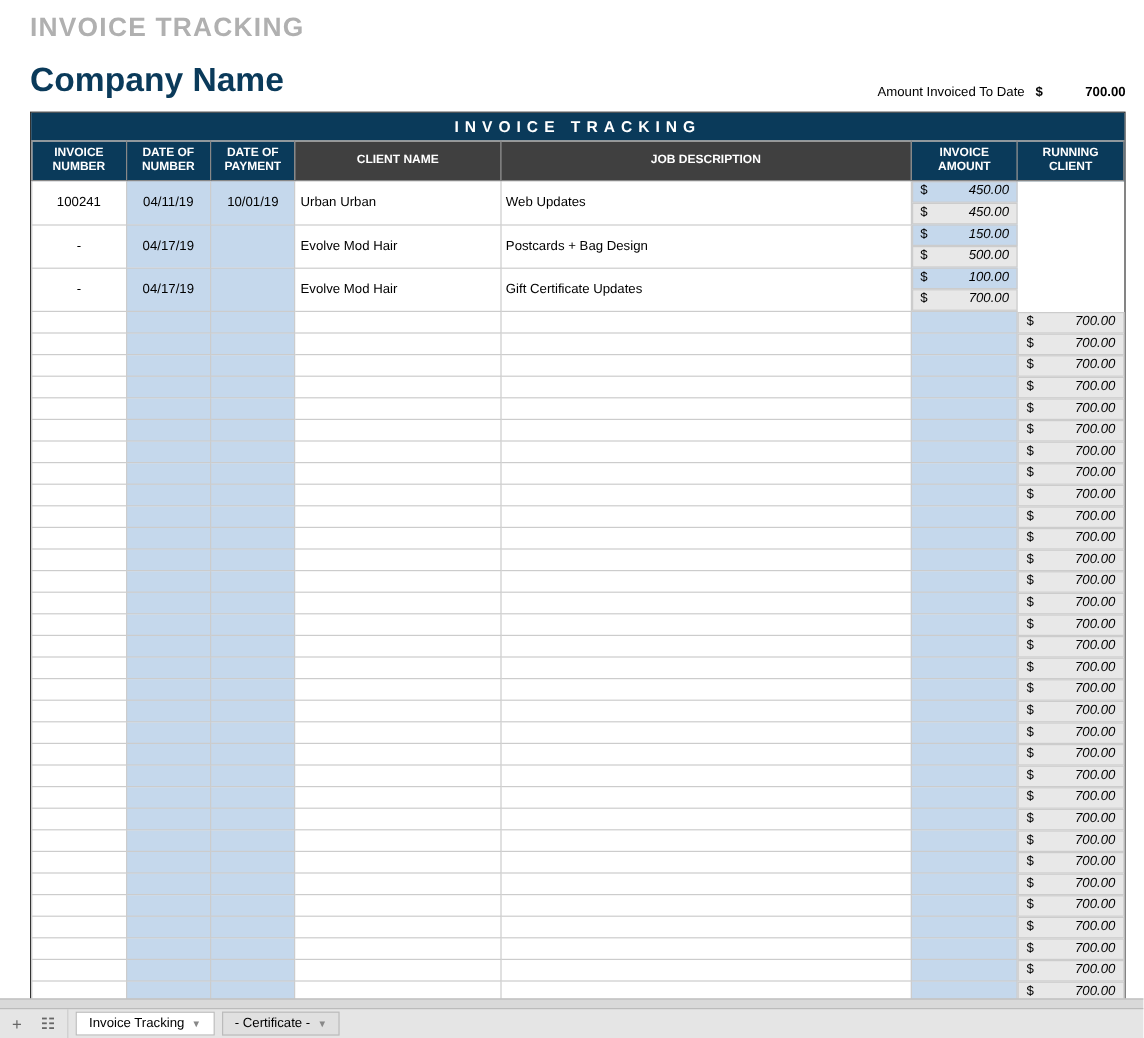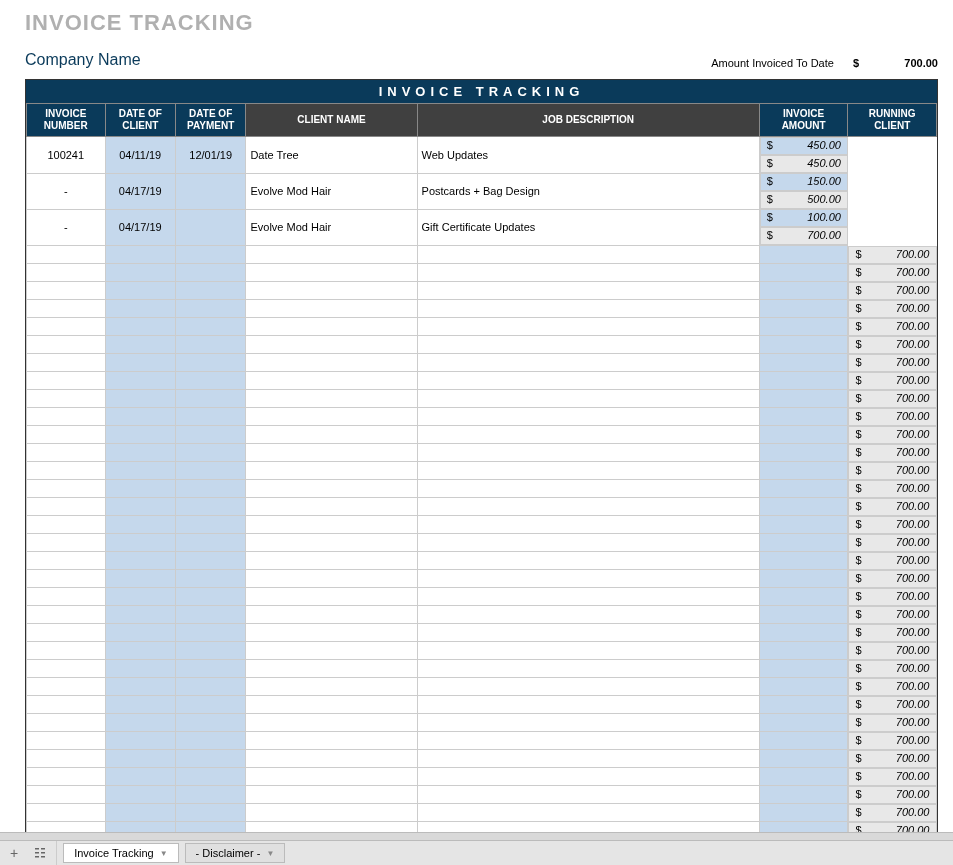--- a/index.html
+++ b/index.html
@@ -1,21 +1,21 @@
 <!DOCTYPE html>
 <html><head>
 <meta charset="utf-8">
 <style>
 * { box-sizing: border-box; margin: 0; padding: 0; }
 body { font-family: Arial, sans-serif; background: #fff; width: 953px; height: 865px; overflow: hidden; position: relative; }
 .page-content { padding: 10px 15px 0 25px; }
 .title { font-size: 22px; font-weight: bold; color: #b0b0b0; letter-spacing: 1px; margin-bottom: 15px; }
 .company-row { display: flex; justify-content: space-between; align-items: flex-end; margin-bottom: 10px; }
-.company-name { font-size: 16px; font-weight: normal; color: #0a3a5a; text-align: right; }
-.amount-label-row { display: flex; align-items: center; gap: 19px; font-size: 11px; }
+.company-name { font-size: 28px; font-weight: bold; color: #0a3a5a; text-align: right; }
+.amount-label-row { display: flex; align-items: center; gap: 9px; font-size: 11px; }
 .amount-label { font-weight: normal; }
 .amount-cur { font-weight: bold; }
 .amount-val { font-weight: bold; min-width: 60px; text-align: right; }
 
 .table-wrap { border: 1px solid #333; }
 .banner { background: #0a3a5a; color: #fff; text-align: center; font-weight: bold; letter-spacing: 5px; font-size: 13px; padding: 4px 0; }
 
 table { border-collapse: collapse; width: 100%; table-layout: fixed; }
 th { background: #404040; color: #fff; font-size: 10px; font-weight: bold; padding: 4px 2px; border: 1px solid #888; text-align: center; line-height: 1.2; }
 th.blue-head { background: #0a3a5a; }
@@ -66,34 +66,34 @@
           <col class="col-dinv">
           <col class="col-dpay">
         <col class="col-client">
           <col class="col-job">
           <col class="col-amount">
           <col class="col-running">
       </colgroup>
       <thead>
         <tr>
           <th class="blue-head">INVOICE NUMBER</th>
-          <th class="blue-head">DATE OF CLIENT</th>
+          <th class="blue-head">DATE OF NUMBER</th>
           <th class="blue-head">DATE OF PAYMENT</th>
           <th>CLIENT NAME</th>
           <th>JOB DESCRIPTION</th>
           <th class="blue-head">INVOICE AMOUNT</th>
           <th class="blue-head">RUNNING CLIENT</th>
         </tr>
       </thead>
       <tbody id="tbody">
           <tr>
             <td class="center">100241</td>
             <td class="shaded center">04/11/19</td>
-            <td class="shaded center">12/01/19</td>
-            <td>Date Tree</td>
+            <td class="shaded center">10/01/19</td>
+            <td>Urban Urban</td>
             <td>Web Updates</td>
             <td class="shaded money">
               <span class="cur">$</span>
               <span class="num">450.00</span>
             </td>
             <td class="shaded-light money">
               <span class="cur">$</span>
               <span class="num">450.00</span>
             </td>
           </tr>
@@ -553,16 +553,16 @@
         <rect x="7" y="5" width="4" height="1.5" fill="#666"></rect>
         <rect x="7" y="9" width="4" height="1.5" fill="#666"></rect>
       </svg>
   </span>
   <div class="bb-divider"></div>
   <div class="tab">
     <span>Invoice Tracking</span>
     <span class="tab-arrow">▼</span>
   </div>
   <div class="tab inactive">
-    <span>- Disclaimer -</span>
+    <span>- Certificate -</span>
     <span class="tab-arrow">▼</span>
   </div>
 </div>
 
 </body></html>

